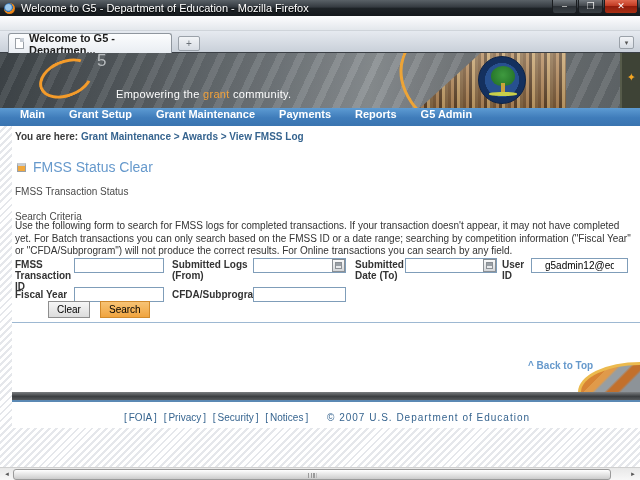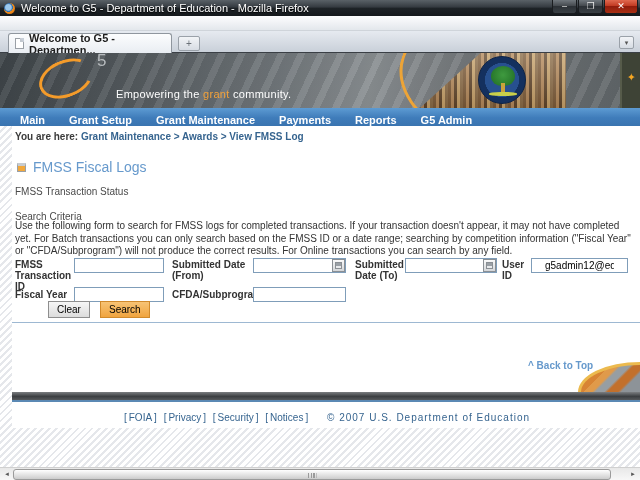--- a/index.html
+++ b/index.html
@@ -67,21 +67,21 @@
   .seal .tree-trunk { position:absolute; left:22px; top:26px; width:4px; height:9px; background:#c9a23c; }
   .seal .seal-base { position:absolute; left:10px; top:35px; width:28px; height:4px; border-radius:40%;
     background:#c9cf4a; }
   .olive-block { position:absolute; right:0; top:0; width:20px; height:55px; background:#3e4336;
     border-left:2px solid #565b4a; }
   .olive-star { position:absolute; right:4px; top:18px; color:#f5a623; font-size:11px; }
 
   
   .navbar { position:absolute; left:0; top:108px; width:640px; height:18px;
     background:linear-gradient(#puis 0 0); 
-    background:linear-gradient(#5d9bd3, #3f7cba 55%, #3a74b0); display:flex; align-items:flex-end;
+    background:linear-gradient(#5d9bd3, #3f7cba 55%, #3a74b0); display:flex; align-items:flex-start;
     padding-left:20px; gap:24px; }
   .nav-item { color:#fff; font-weight:bold; font-size:11px; white-space:nowrap; cursor:pointer; }
 
   
   .page-bg { position:absolute; left:0; top:126px; width:640px; height:341px;
     background:repeating-linear-gradient(135deg, #ffffff 0 3px, #e5e7eb 3px 5px); }
   .content { position:absolute; left:12px; top:126px; width:628px; height:302px; background:#fff; }
 
   .breadcrumb { position:absolute; left:3px; top:5px; font-size:10px; color:#3b3b3b; font-weight:bold; }
   .breadcrumb .path { color:#36648f; cursor:pointer; }
@@ -195,31 +195,31 @@
   <div class="page-bg"></div>
 
   <div class="content">
 
     <div class="breadcrumb">
       <span>You are here: </span><span class="path">Grant Maintenance &gt; Awards &gt; View FMSS Log</span>
     </div>
 
     <div class="page-title-row">
       <div class="title-icon"></div>
-      <span class="page-title">FMSS Fiscal Logs</span>
+      <span class="page-title">FMSS Status Clear</span>
     </div>
 
     <div class="subtitle">FMSS Transaction Status</div>
     <div class="section-label">Search Criteria</div>
     <div class="instructions">Use the following form to search for FMSS logs for completed transactions. If your transaction doesn't appear, it may not have completed yet. For Batch transactions you can only search based on the FMSS ID or a date range; searching by competition information ("Fiscal Year" or "CFDA/Subprogram") will not produce the correct results. For Online transactions you can search by any field.</div>
 
     <div class="flabel" style="left:3px; top:133px; width:58px;">FMSS Transaction ID</div>
     <input class="finput" style="left: 62px; top: 132px; width: 90px;" value="">
 
-    <div class="flabel" style="left:160px; top:133px; width:82px;">Submitted Date (From)</div>
+    <div class="flabel" style="left:160px; top:133px; width:82px;">Submitted Logs (From)</div>
     <input class="finput" style="left: 241px; top: 132px; width: 93px;" value="">
     <div class="cal-btn" style="left:320px; top:133px;"></div>
 
     <div class="flabel" style="left:343px; top:133px; width:52px;">Submitted Date (To)</div>
     <input class="finput" style="left: 393px; top: 132px; width: 92px;" value="">
     <div class="cal-btn" style="left:471px; top:133px;"></div>
 
     <div class="flabel" style="left:490px; top:133px; width:32px;">User ID</div>
     <input class="finput" style="left: 519px; top: 132px; width: 97px;" value="g5admin12@ed.gov">
 

